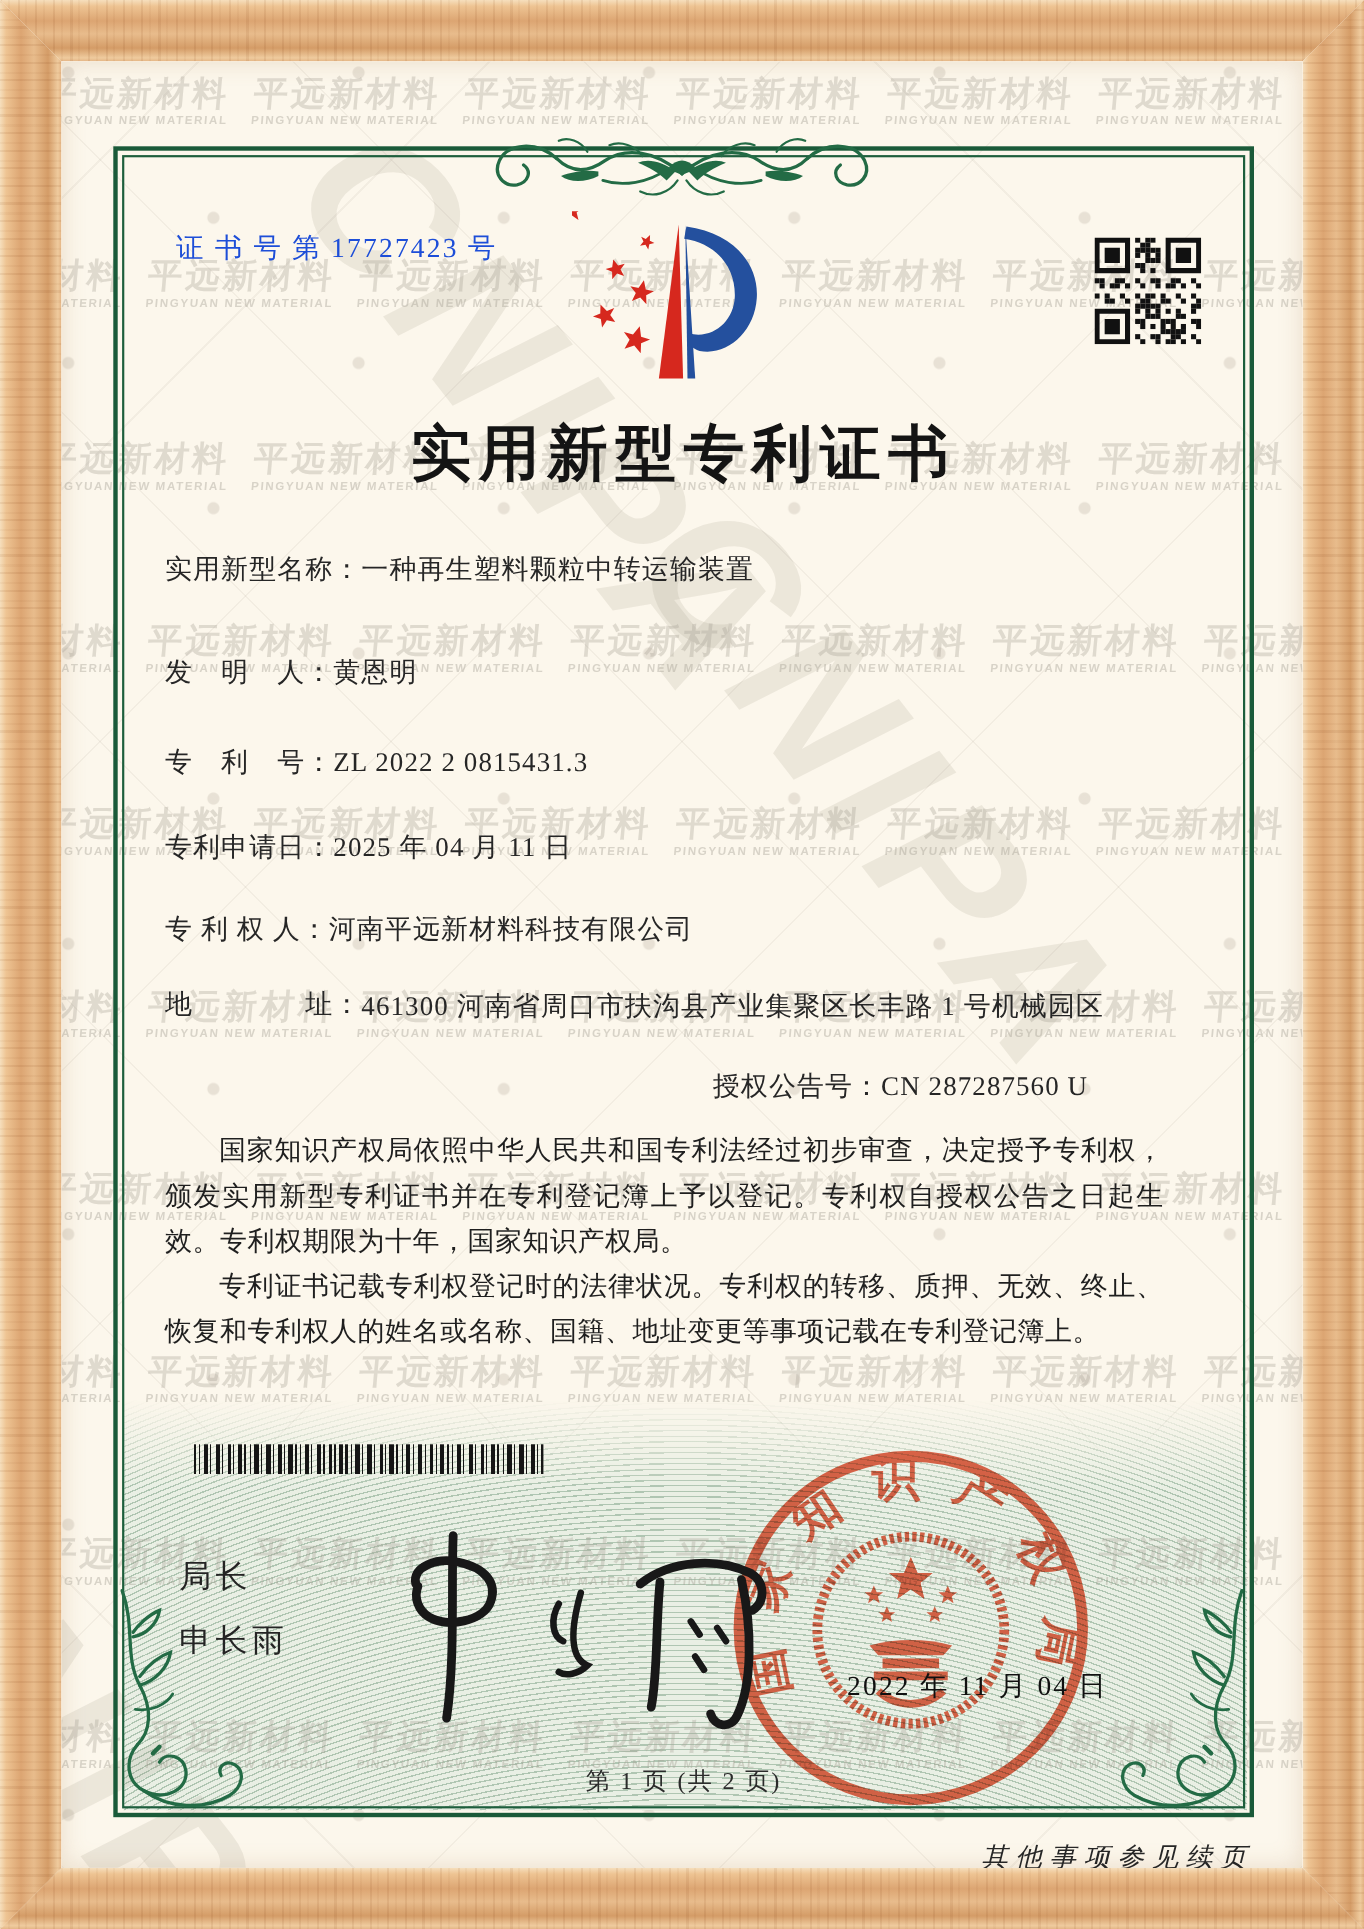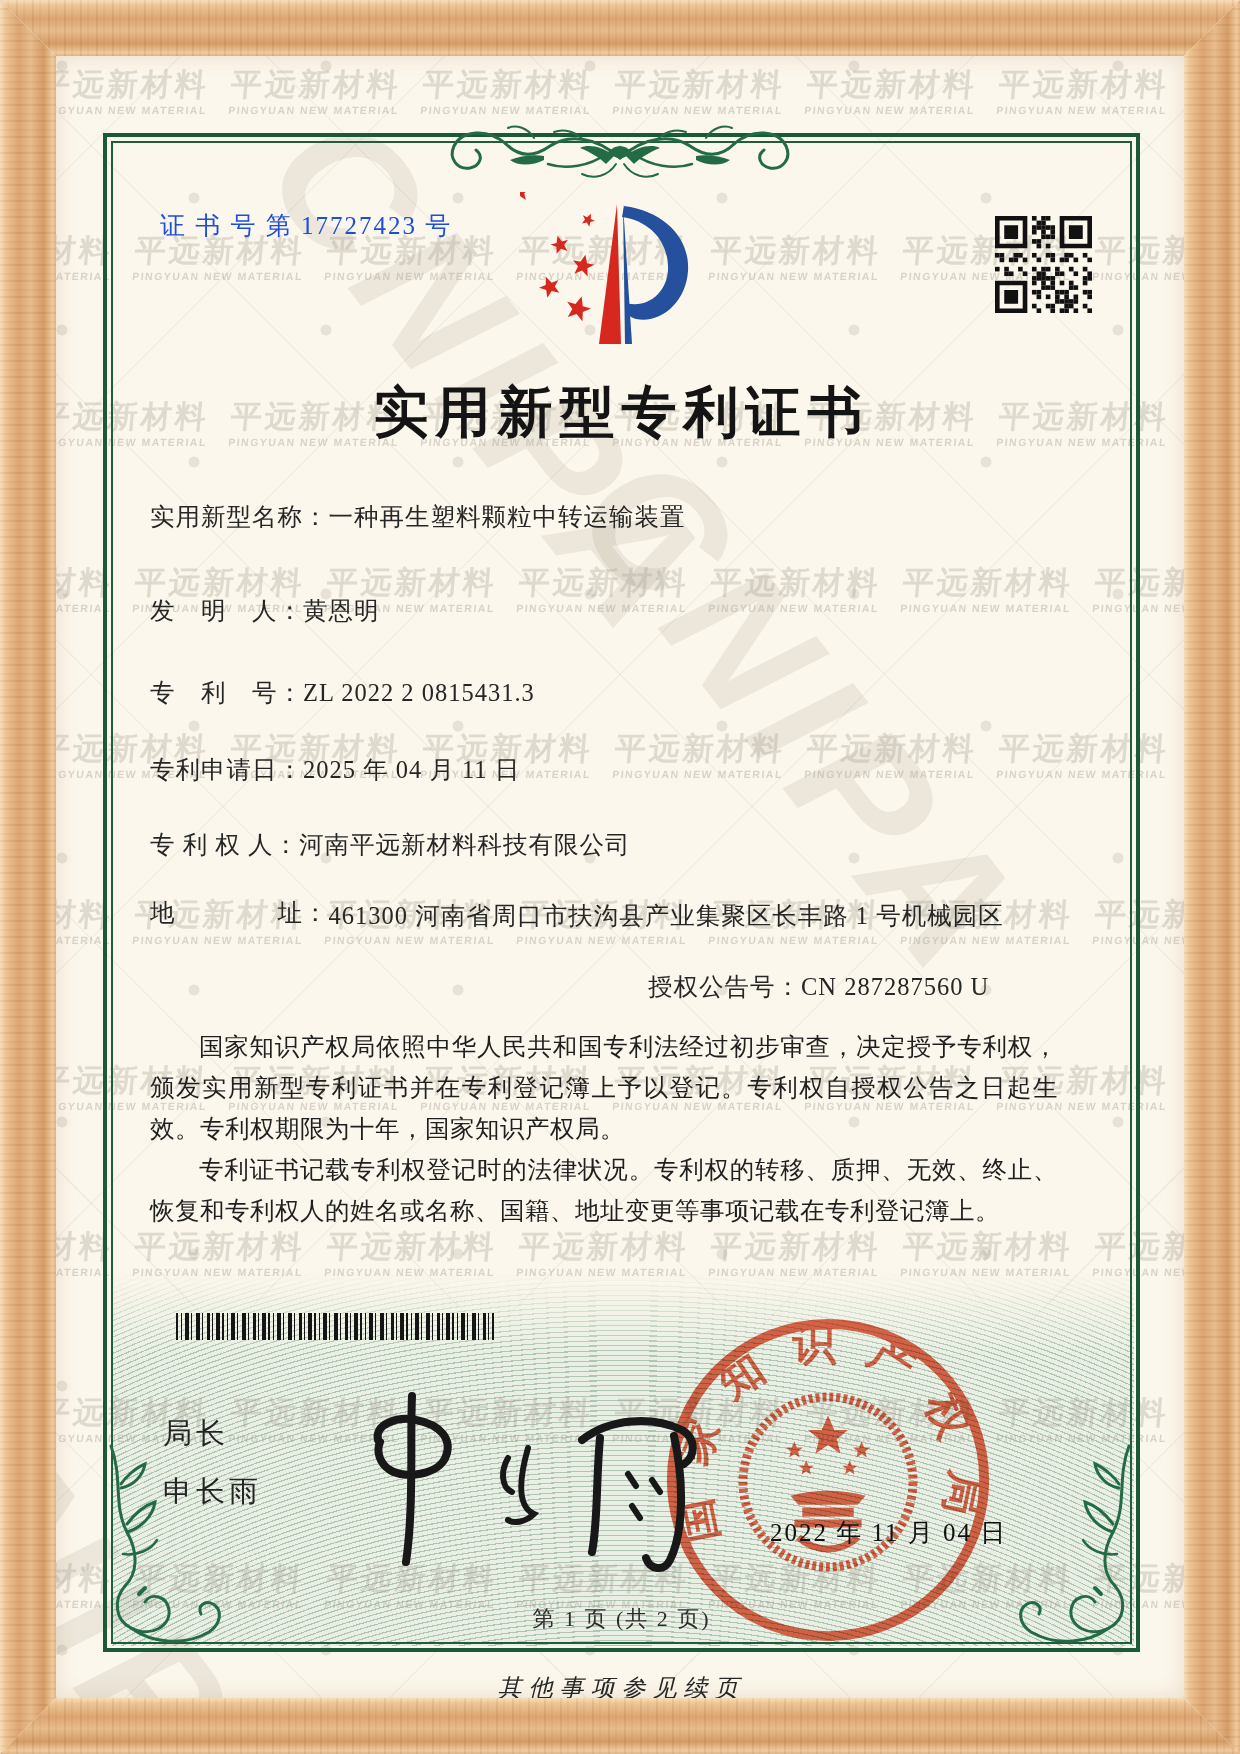--- a/index.html
+++ b/index.html
@@ -74,21 +74,21 @@
      #151515 31px 34px,rgba(0,0,0,0) 34px 36px,#151515 36px 37px,rgba(0,0,0,0) 37px 40px,
      #151515 40px 44px,rgba(0,0,0,0) 44px 46px);}
   .director-label{left:163px;top:1414px;font-family:"Liberation Sans","DejaVu Sans",sans-serif;
      font-size:29px;color:#242424;letter-spacing:4px;}
   .director-name{left:163px;top:1472px;font-family:"Liberation Sans","DejaVu Sans",sans-serif;
      font-size:29px;color:#242424;letter-spacing:4px;}
   .sig{left:350px;top:1382px;z-index:7;}
   .seal{left:660px;top:1312px;z-index:6;mix-blend-mode:multiply;opacity:.92;}
   .seal-date{left:770px;top:1516px;z-index:8;font-size:25px;color:#101010;letter-spacing:2px;white-space:nowrap;}
   .page-info{left:103px;top:1604px;width:1037px;text-align:center;font-size:22px;color:#2b2b2b;letter-spacing:2px;}
-  .cont-note{left:103px;top:1672px;width:1037px;text-align:center;font-size:24px;color:#262626;
+  .cont-note{left:103px;top:1672px;width:1037px;text-align:right;font-size:24px;color:#262626;
      letter-spacing:7px;font-style:italic;z-index:6;}
   .qr{left:995px;top:216px;z-index:6;}
   .logo{left:520px;top:192px;z-index:6;}
 </style>
 </head>
 <body>
 
 <div class="page">
 
   <div class="paper"></div>

